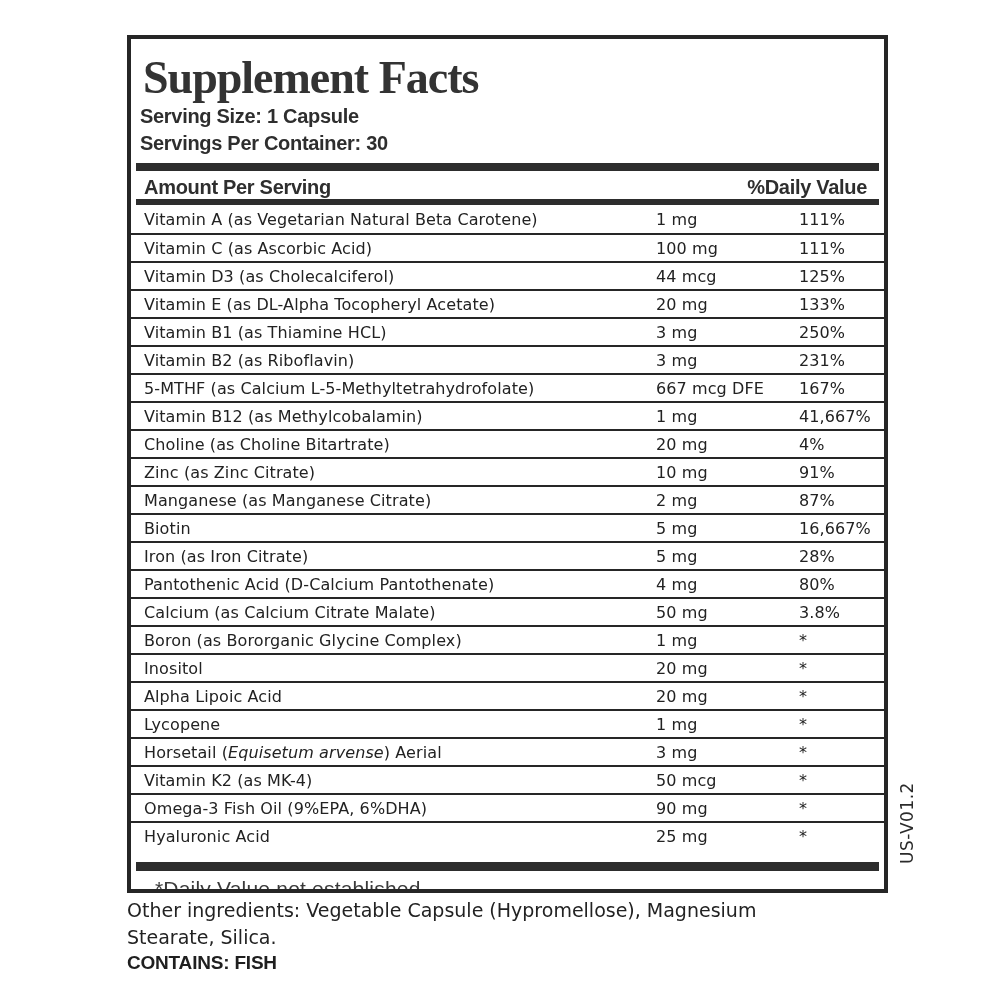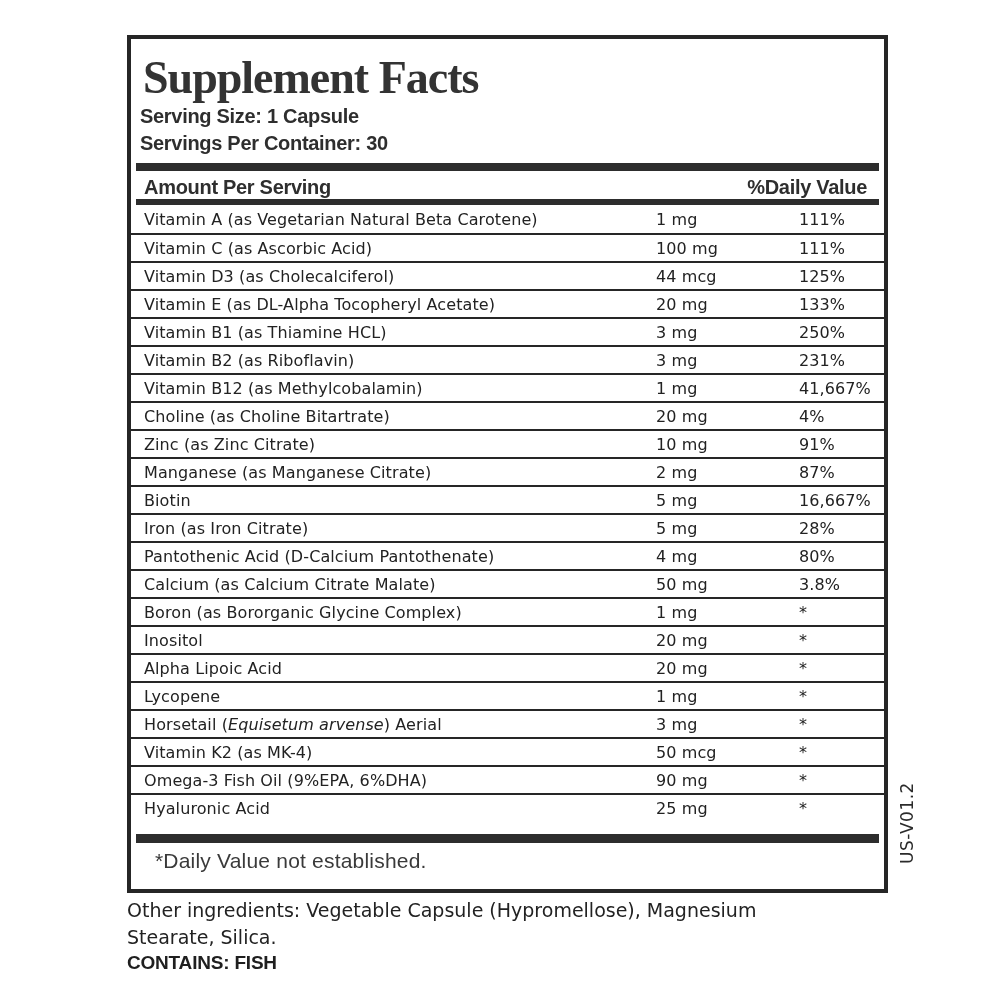--- a/index.html
+++ b/index.html
@@ -107,20 +107,25 @@
     <span class="namount">3 mg</span>
     <span class="ndv">250%</span>
   </div>
 
   <div class="nrow">
     <span class="nname">Vitamin B2 (as Riboflavin)</span>
     <span class="namount">3 mg</span>
     <span class="ndv">231%</span>
   </div>
 
+  <div class="nrow">
+    <span class="nname">5-MTHF (as Calcium L-5-Methyltetrahydrofolate)</span>
+    <span class="namount">667 mcg DFE</span>
+    <span class="ndv">167%</span>
+  </div>
 
   <div class="nrow">
     <span class="nname">Vitamin B12 (as Methylcobalamin)</span>
     <span class="namount">1 mg</span>
     <span class="ndv">41,667%</span>
   </div>
 
   <div class="nrow">
     <span class="nname">Choline (as Choline Bitartrate)</span>
     <span class="namount">20 mg</span>

